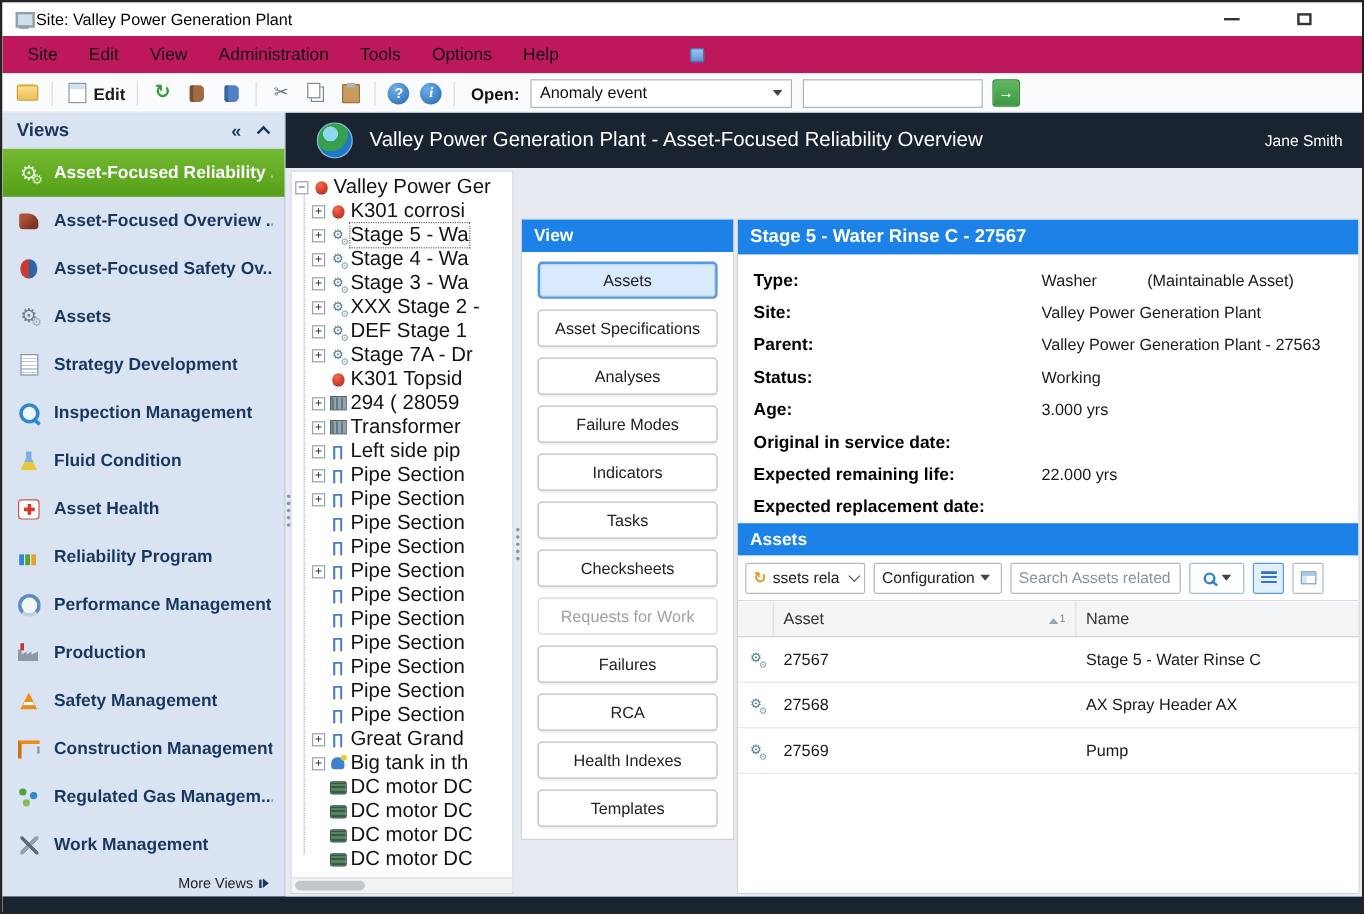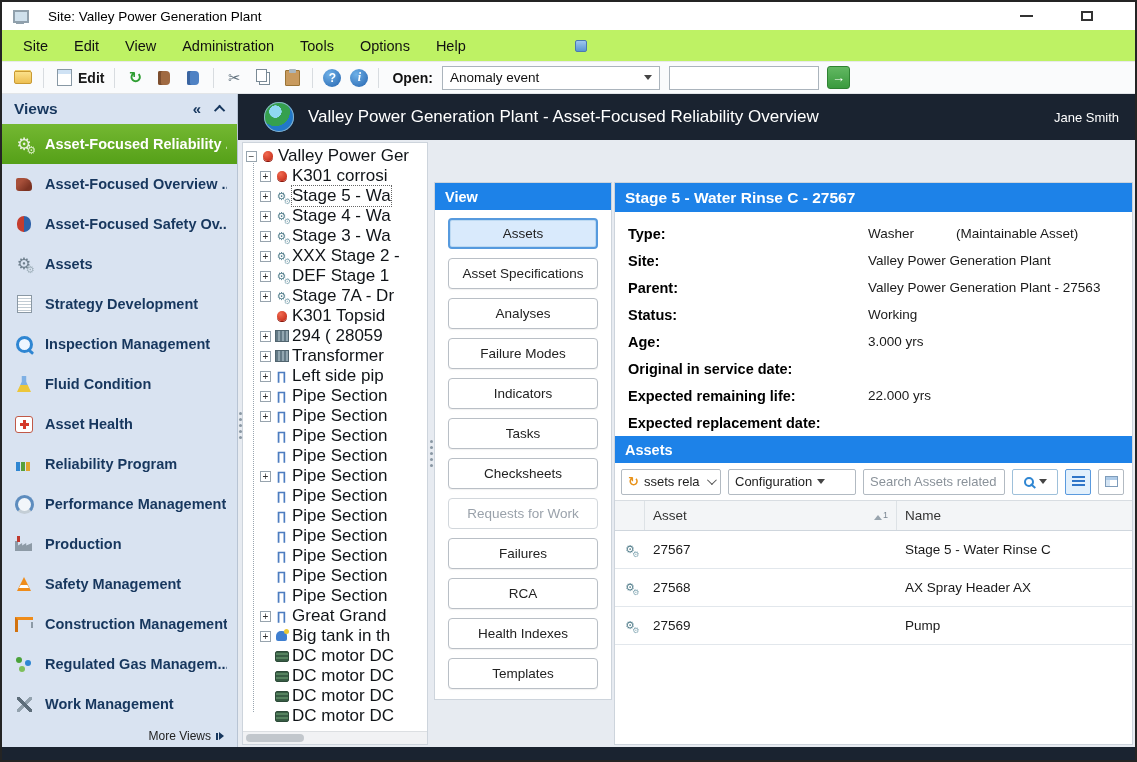--- a/index.html
+++ b/index.html
@@ -1,30 +1,30 @@
 <!DOCTYPE html>
 <html><head>
 <meta charset="utf-8">
 <style>
 *{margin:0;padding:0;box-sizing:border-box;}
 body{font-family:"Liberation Sans","DejaVu Sans",sans-serif;font-size:14px;color:#111;background:#999;}
 .window{width:1137px;height:762px;border:2px solid #242424;background:#fff;display:flex;flex-direction:column;overflow:hidden;}
 
 
-.titlebar{height:28px;flex:none;display:flex;align-items:center;padding:0 10px;gap:20px;background:#fff;}
+.titlebar{height:28px;flex:none;display:flex;align-items:center;padding:0 10px;gap:2px;background:#fff;}
 .app-icon{width:16px;height:15px;position:relative;flex:none;}
 .app-icon::before{content:"";position:absolute;left:1px;top:1px;width:12px;height:9px;border:2px solid #90a0ac;background:#cfe0ec;}
 .app-icon::after{content:"";position:absolute;left:4px;bottom:0;width:8px;height:2px;background:#90a0ac;}
 .win-title{font-size:13.5px;color:#000;white-space:nowrap;}
 .win-controls{margin-left:auto;display:flex;gap:48px;align-items:center;padding-right:32px;}
 .win-min{width:13px;height:2px;background:#333;}
 .win-max{width:12px;height:10px;border:2px solid #333;background:#fff;}
 
 
-.menubar{height:31px;flex:none;display:flex;align-items:center;padding:0 8px;background:#bef264;}
+.menubar{height:31px;flex:none;display:flex;align-items:center;padding:0 8px;background:#be185d;}
 .menu-item{padding:4px 13px;font-size:14.5px;color:#111;cursor:default;white-space:nowrap;}
 .menubar-badge{width:12px;height:12px;margin-left:96px;background:linear-gradient(#9ec7ee,#5a96d2);border:1px solid #4a7ab2;border-radius:2px;}
 
 
 .toolbar{height:33px;flex:none;display:flex;align-items:center;gap:3px;padding:0 8px;background:#fafbfc;border-top:1px solid #e8eaec;border-bottom:1px solid #e2e5e8;}
 .tbtn{height:24px;min-width:24px;display:inline-flex;align-items:center;justify-content:center;gap:4px;padding:0 3px;border-radius:3px;}
 .tbtn b{font-size:14px;color:#1a1a1a;}
 .tsep{width:1px;height:20px;background:#d8dce0;margin:0 4px;}
 .tic{width:20px;height:20px;display:inline-flex;align-items:center;justify-content:center;position:relative;flex:none;}
 .tic-folder::before{content:"";width:16px;height:11px;background:linear-gradient(#fbe08a,#edbf52);border:1px solid #c99a33;border-radius:1px 2px 2px 2px;box-shadow:0 -2px 0 -1px #f0cf6a;}
@@ -149,21 +149,21 @@
 .fvalue{font-size:13.5px;color:#1a1a1a;}
 .fnote{font-size:13.5px;color:#1a1a1a;margin-left:42px;}
 .fnote:empty{display:none;}
 
 
 .assets-section{flex:1;display:flex;flex-direction:column;min-height:0;}
 .assets-toolbar{height:38px;flex:none;display:flex;align-items:center;gap:7px;padding:0 6px;border-bottom:1px solid #d8dde2;background:#fff;}
 .combo{height:26px;border:1px solid #b2bac2;background:#fff;border-radius:2px;display:flex;align-items:center;padding:0 6px;gap:5px;font-size:13px;color:#222;}
 .combo-rel{width:100px;overflow:hidden;flex:none;}
 .combo-rel .combo-text{white-space:nowrap;overflow:hidden;}
-.combo-config{width:128px;flex:none;}
+.combo-config{width:107px;flex:none;}
 .rel-ic{flex:none;}
 .rel-ic::before{content:"↻";color:#e8921a;font-weight:bold;font-size:13px;line-height:1;}
 .caret-thin{width:7px;height:7px;border-right:1.5px solid #555;border-bottom:1.5px solid #555;transform:rotate(45deg) translateY(-2px);flex:none;margin-left:auto;}
 .search-input{width:142px;height:26px;border:1px solid #b2bac2;border-radius:2px;padding:0 6px;font-size:13px;font-family:inherit;color:#333;flex:none;}
 .search-input::placeholder{color:#8a929a;}
 .search-btn{width:46px;height:26px;flex:none;border:1px solid #9ec0da;background:#fff;border-radius:2px;display:flex;align-items:center;justify-content:center;gap:5px;}
 .mag{width:10px;height:10px;border:2px solid #2f86d2;border-radius:50%;position:relative;flex:none;}
 .mag::after{content:"";position:absolute;right:-4px;bottom:-2px;width:6px;height:2px;background:#2f86d2;transform:rotate(40deg);}
 .viewtoggle{width:26px;height:26px;flex:none;border:1px solid #b2bac2;background:#fff;border-radius:2px;display:flex;align-items:center;justify-content:center;}
 .viewtoggle.selected{border-color:#5a9ade;background:#e2f0fc;}

